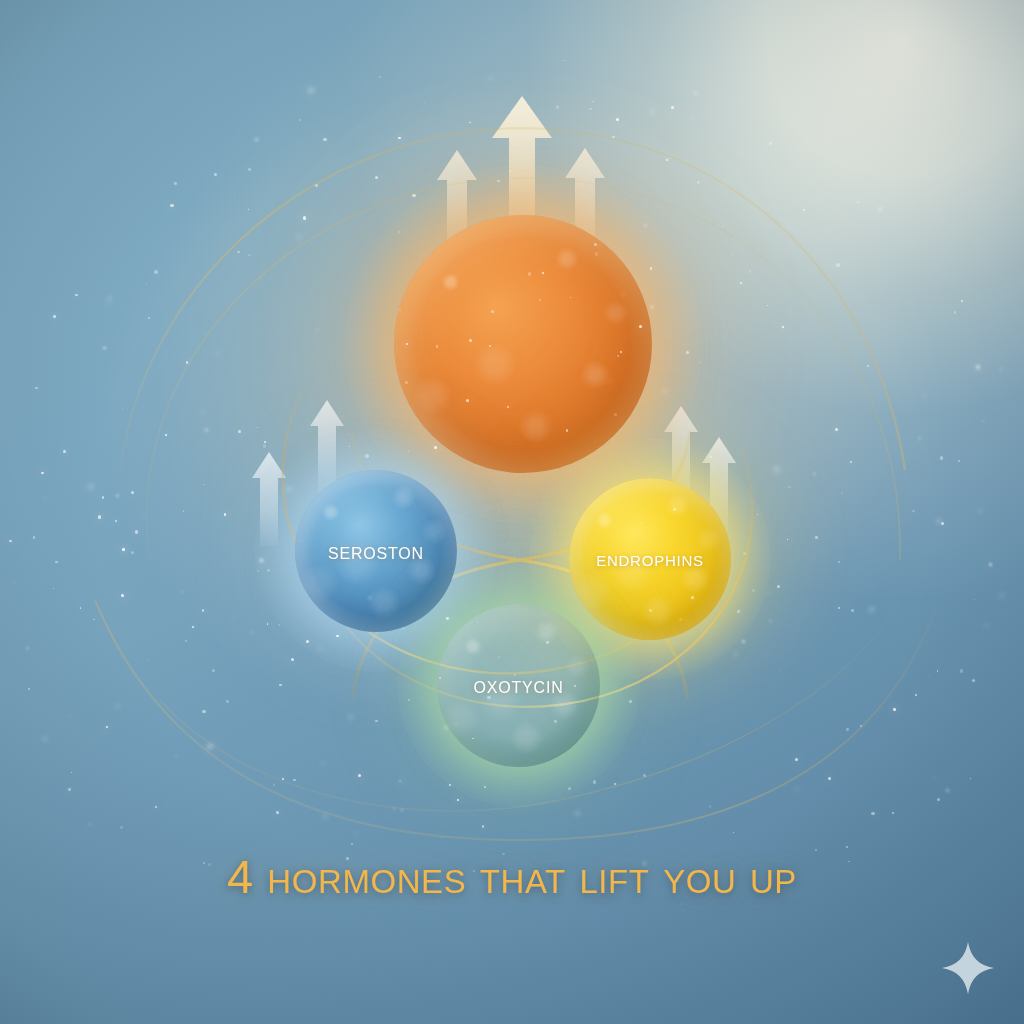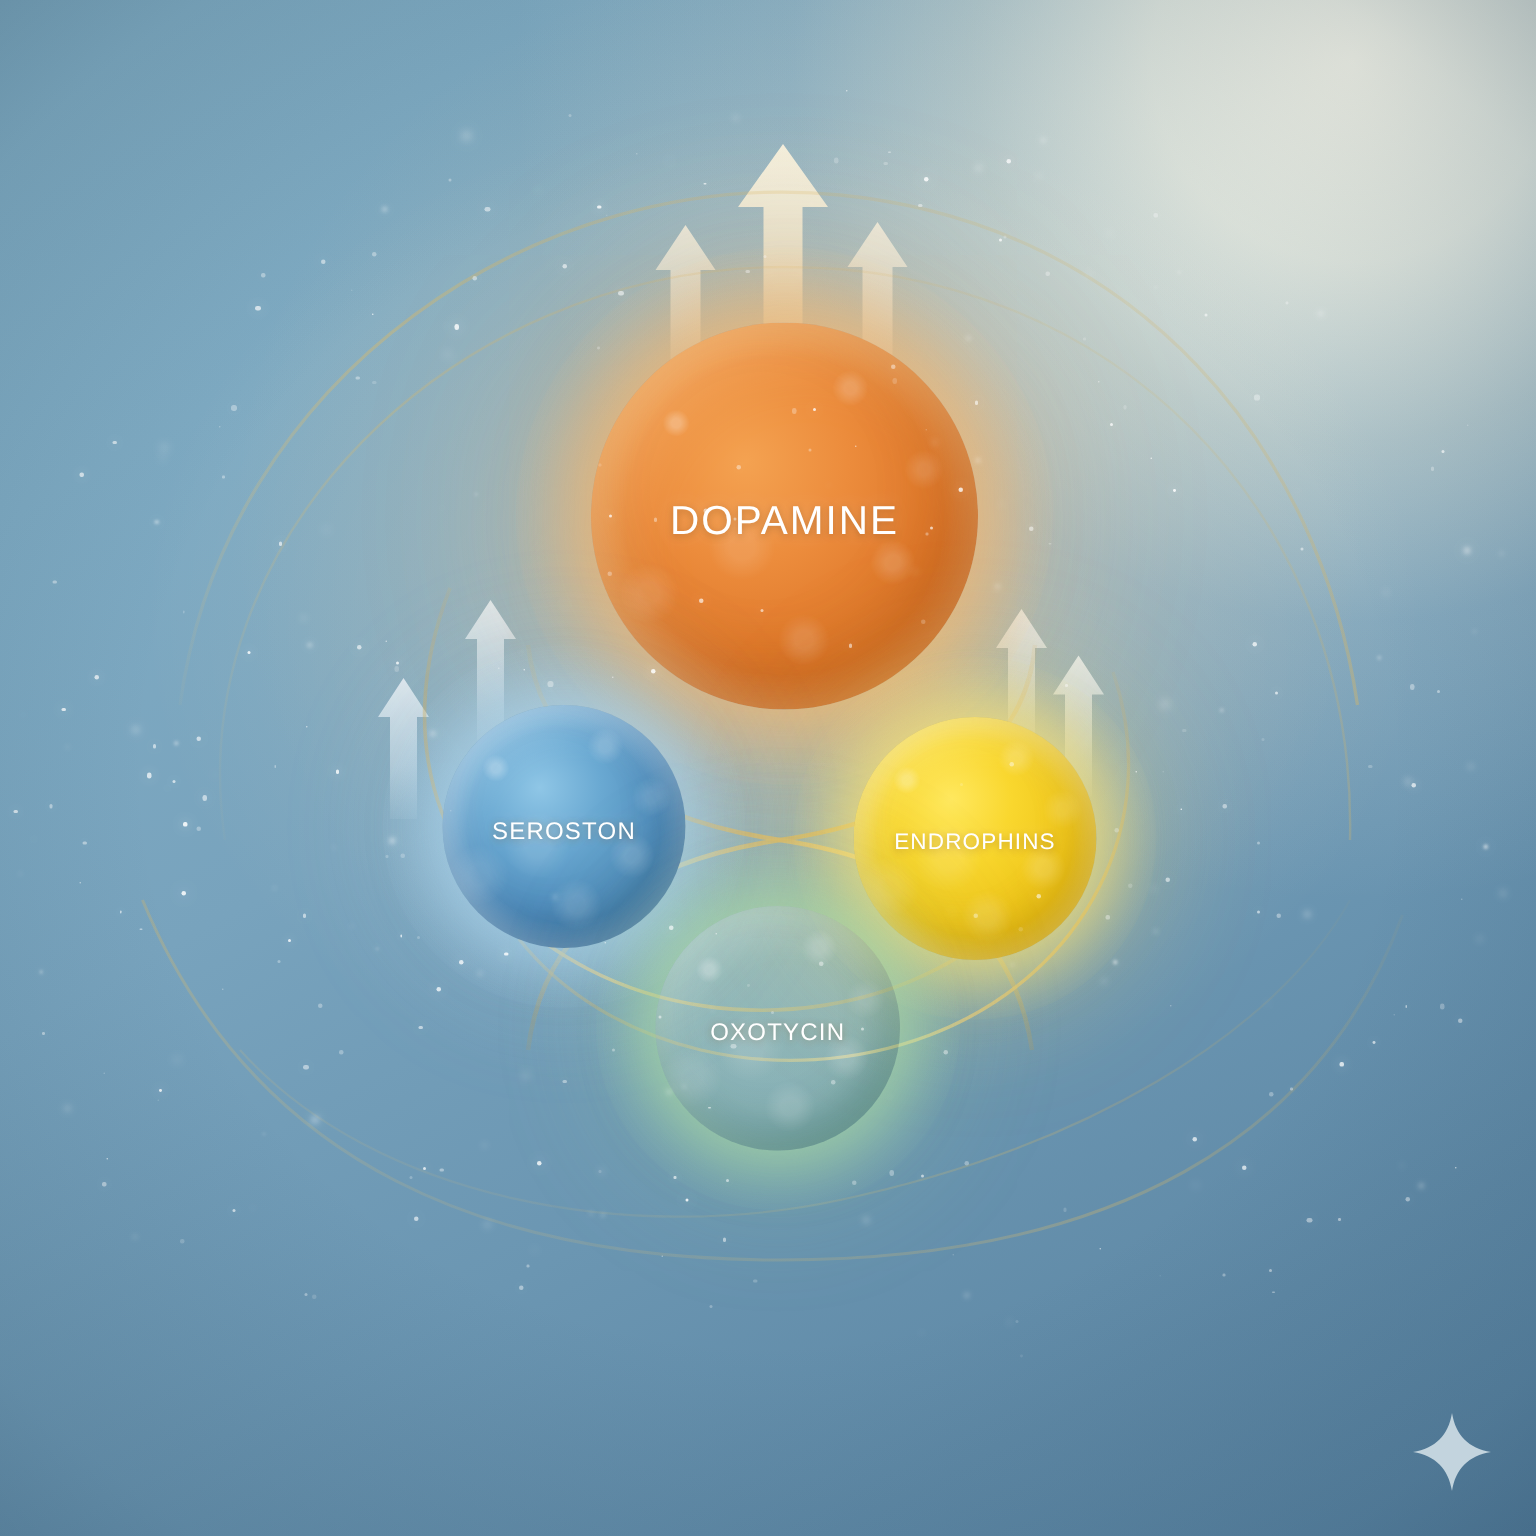--- a/index.html
+++ b/index.html
@@ -286,21 +286,20 @@
     <path d="M742,448 C776,548 724,650 620,690 C520,728 404,700 346,626" fill="none" stroke="url(#goldB)" stroke-width="2.2" opacity="0.85"></path>
   </svg>
 
   <div class="orb-halo" id="halo-dopamine"></div>
   <div class="orb-halo" id="halo-seroston"></div>
   <div class="orb-halo" id="halo-endrophins"></div>
   <div class="orb-halo" id="halo-oxotycin"></div>
 
   <div class="orb" id="orb-dopamine">
     <div class="orb-texture"></div>
-    <span class="orb-label">Dopamine</span>
   </div>
 
   <div class="orb" id="orb-seroston">
     <div class="orb-texture"></div>
     <span class="orb-label">Seroston</span>
   </div>
 
   <div class="orb" id="orb-endrophins">
     <div class="orb-texture"></div>
     <span class="orb-label">Endrophins</span>
@@ -627,19 +626,20 @@
       <i class="spark" style="left:290.9px;top:657.6px;width:3.1px;height:3.1px;opacity:0.74;box-shadow:0 0 8.2px rgba(255,255,255,0.59)"></i>
       <i class="spark" style="left:574.4px;top:684.9px;width:2.0px;height:2.0px;opacity:0.55;box-shadow:0 0 6.0px rgba(255,255,255,0.44)"></i>
       <i class="spark" style="left:398.4px;top:137.2px;width:2.2px;height:2.2px;opacity:0.83;box-shadow:0 0 6.3px rgba(255,255,255,0.66)"></i>
       <i class="spark" style="left:454.5px;top:723.2px;width:2.5px;height:2.5px;opacity:0.22;filter:blur(1.5px);box-shadow:0 0 6.9px rgba(255,255,255,0.18)"></i>
       <i class="spark" style="left:732.3px;top:253.6px;width:1.1px;height:1.1px;opacity:0.48;box-shadow:0 0 4.2px rgba(255,255,255,0.38)"></i>
     </div>
 
   <div class="haze" id="haze-vignette"></div>
 
   <div id="caption">
+    <span id="title-sub">4 Hormones That Lift You Up</span>
   </div>
 
   <svg id="corner-sparkle" viewBox="0 0 60 60">
     <path d="M30,4 C32.5,19 41,27.5 56,30 C41,32.5 32.5,41 30,56 C27.5,41 19,32.5 4,30 C19,27.5 27.5,19 30,4 Z" fill="#cddce4" opacity="0.92"></path>
   </svg>
 
 </div>
 
 </body></html>

